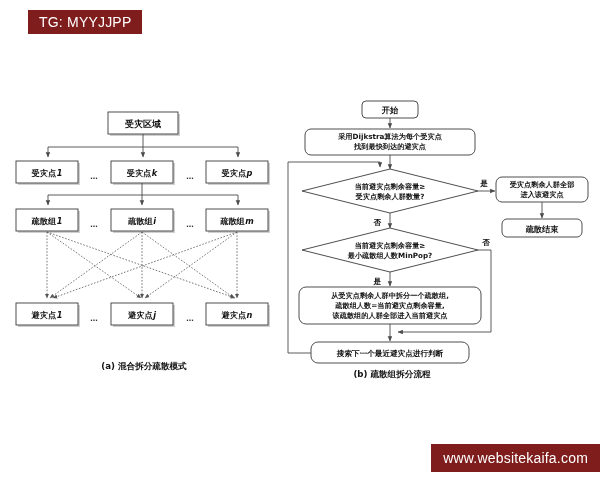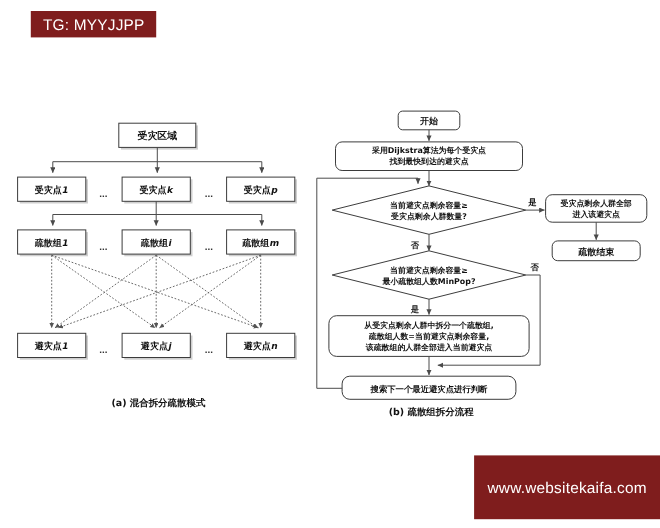--- a/index.html
+++ b/index.html
@@ -32,21 +32,21 @@
     left: 8px;
     top: 10px;
     height: 24px;
     padding: 0 11px;
     font-size: 14px;
   }
   #wm-bottom {
     right: 0px;
     bottom: 8px;
     height: 26px;
-    padding: 16px 12px;
+    padding: 1px 12px;
     font-size: 14px;
   }
 
   
   #figure {
     position: absolute;
     left: 0;
     top: 55px;
     width: 600px;
     height: 350px;

